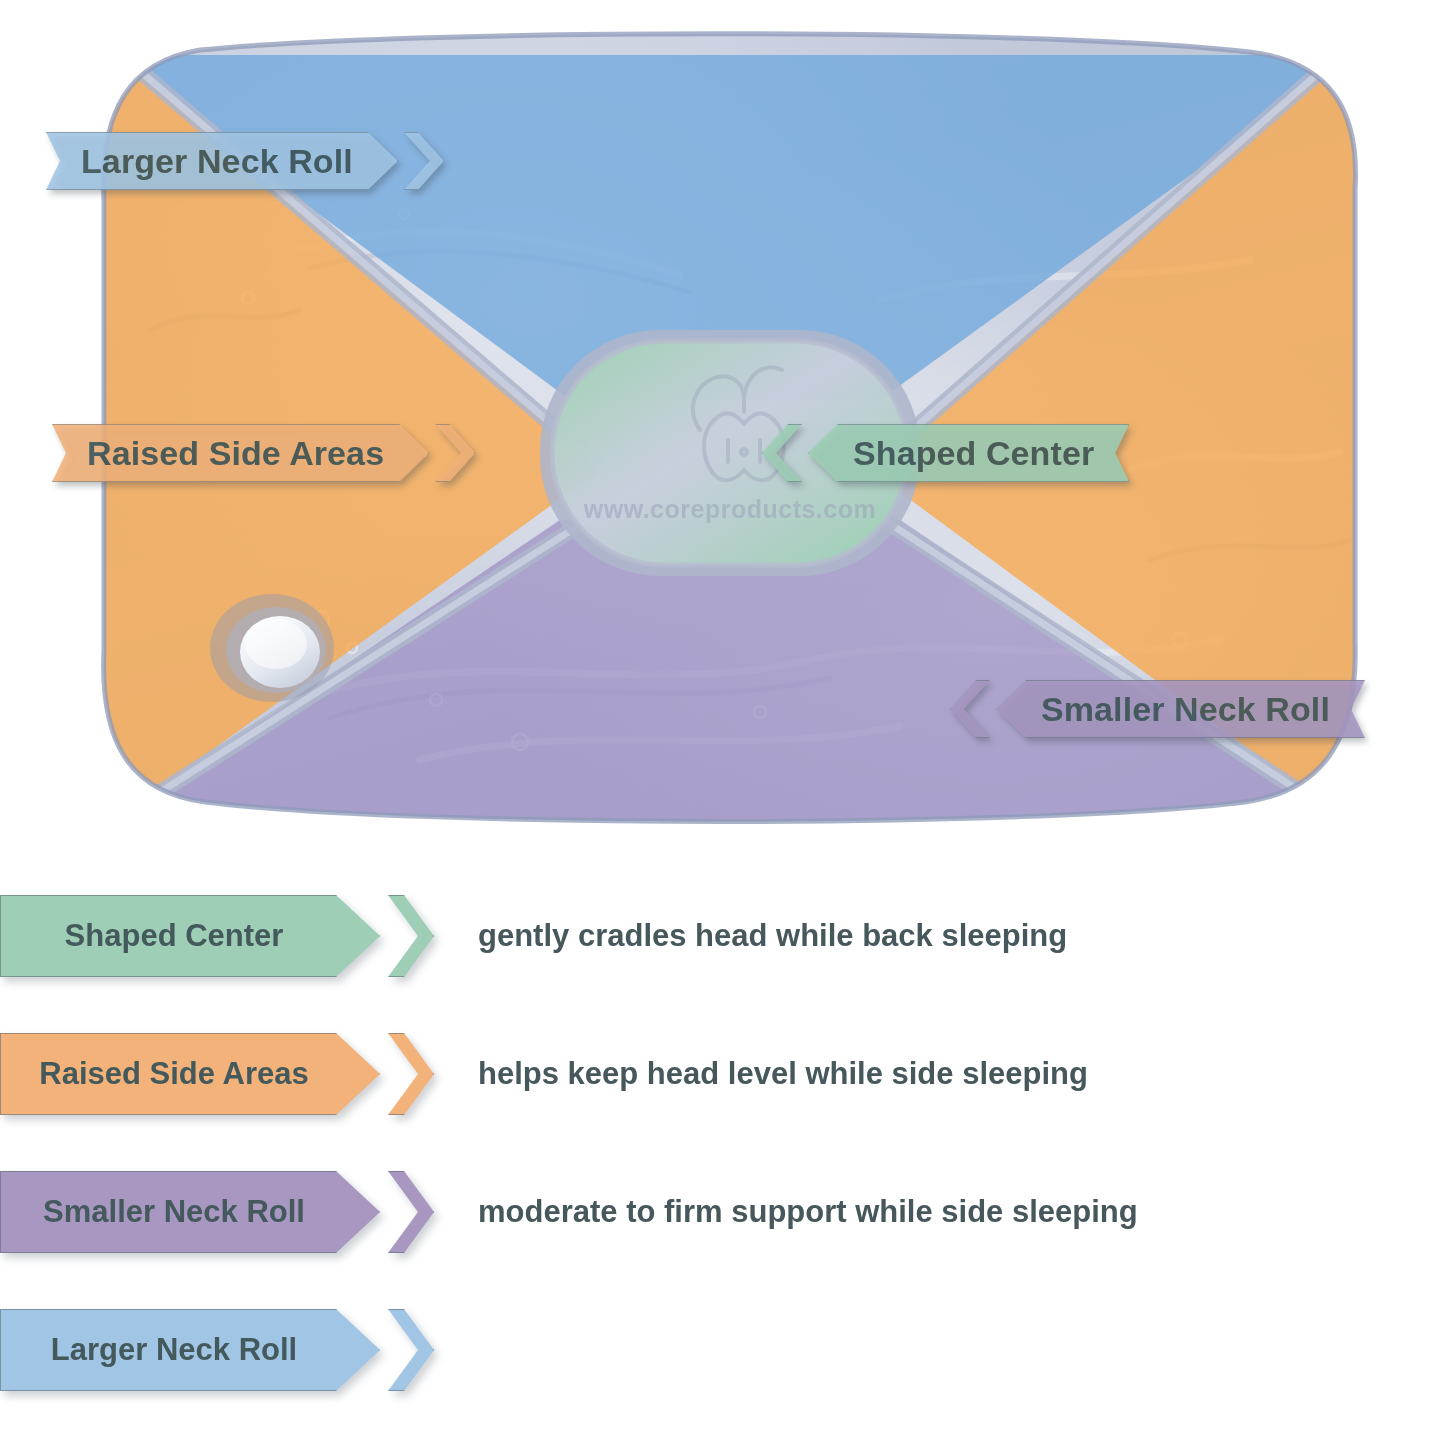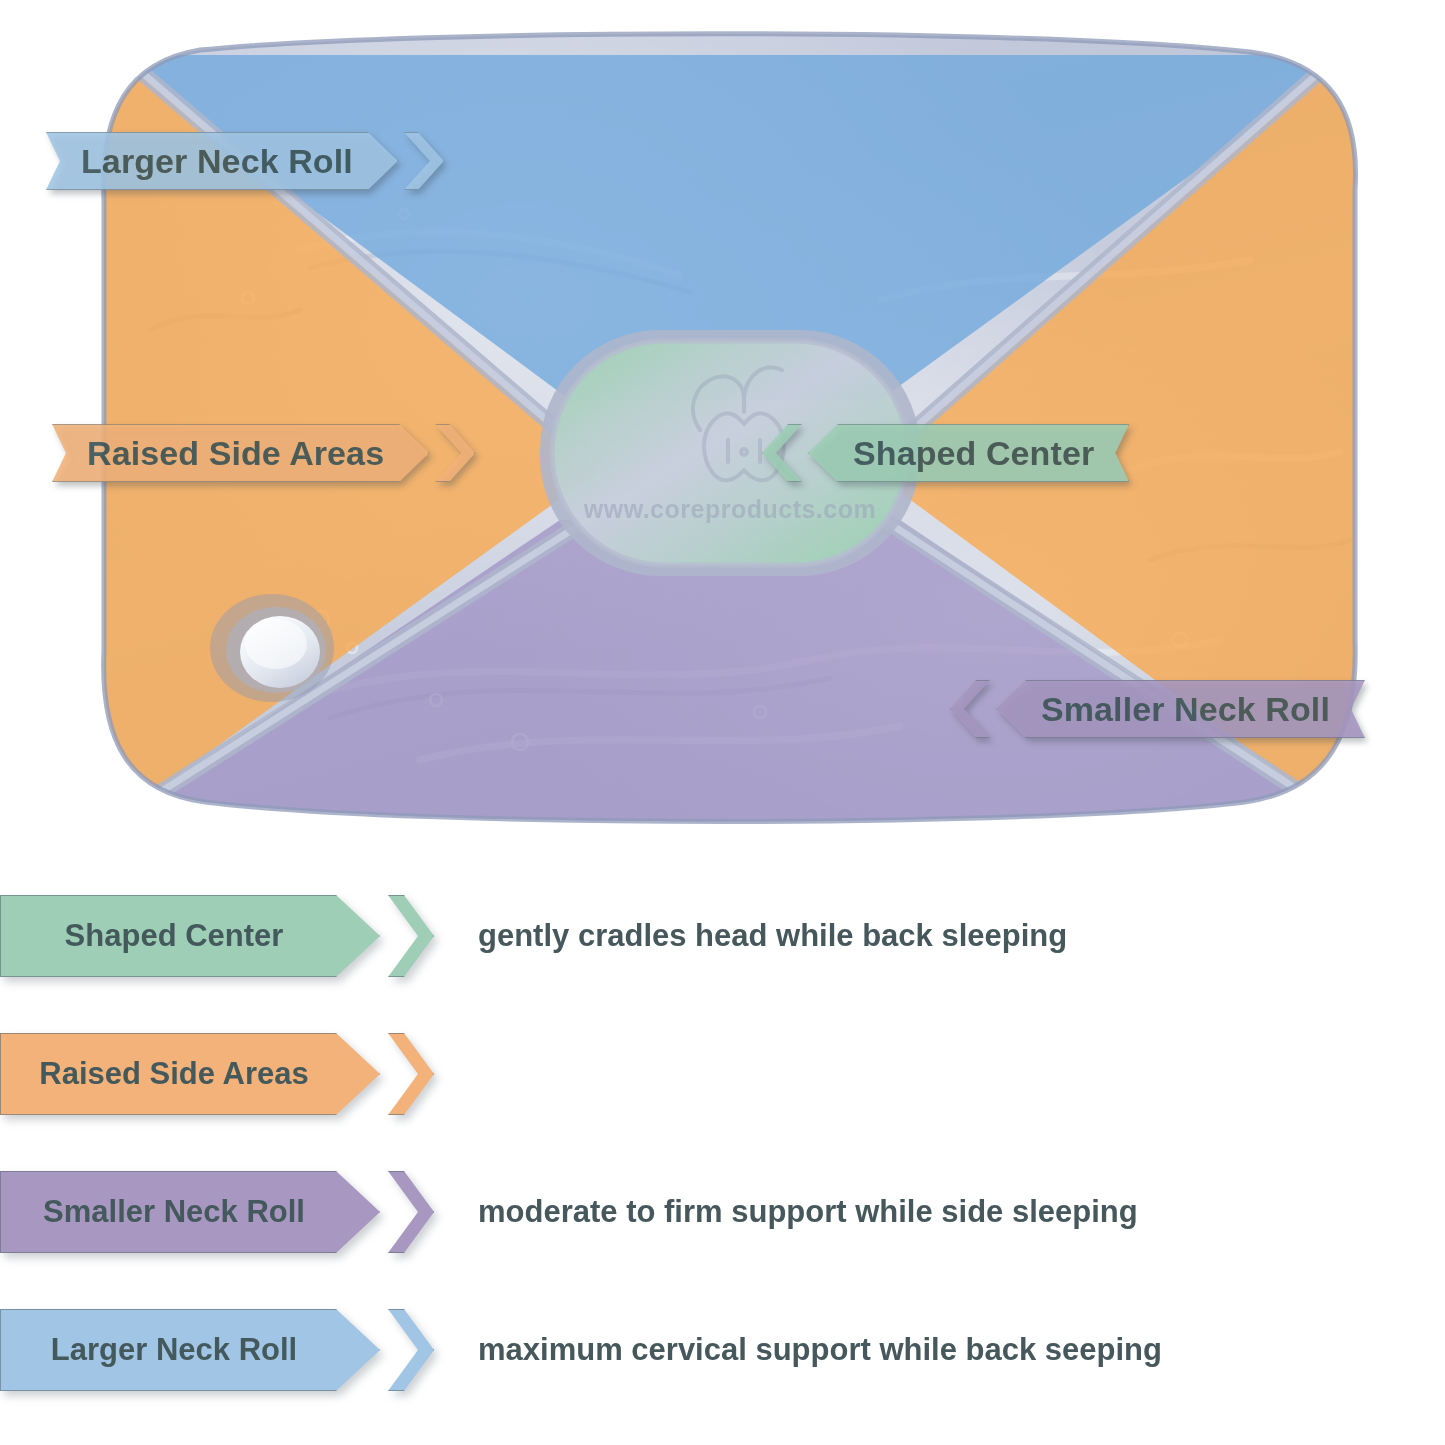--- a/index.html
+++ b/index.html
@@ -291,36 +291,36 @@
       <div class="legend-desc">gently cradles head while back sleeping</div>
     </div>
 
     <div class="legend-row">
       <div class="legend-arrow">
         <div class="legend-bar" style="background: rgb(242, 178, 121);">
           <span>Raised Side Areas</span>
         </div>
         <div class="legend-chev" style="background: rgb(242, 178, 121);"></div>
       </div>
+      <div class="legend-desc">helps keep head level while side sleeping</div>
     </div>
 
     <div class="legend-row">
       <div class="legend-arrow">
         <div class="legend-bar" style="background: rgb(167, 151, 193);">
           <span>Smaller Neck Roll</span>
         </div>
         <div class="legend-chev" style="background: rgb(167, 151, 193);"></div>
       </div>
       <div class="legend-desc">moderate to firm support while side sleeping</div>
     </div>
 
     <div class="legend-row">
       <div class="legend-arrow">
         <div class="legend-bar" style="background: rgb(161, 197, 228);">
           <span>Larger Neck Roll</span>
         </div>
         <div class="legend-chev" style="background: rgb(161, 197, 228);"></div>
       </div>
-      <div class="legend-desc">maximum cervical support while back seeping</div>
     </div>
 
   </div>
 </div>
 
 </body></html>

